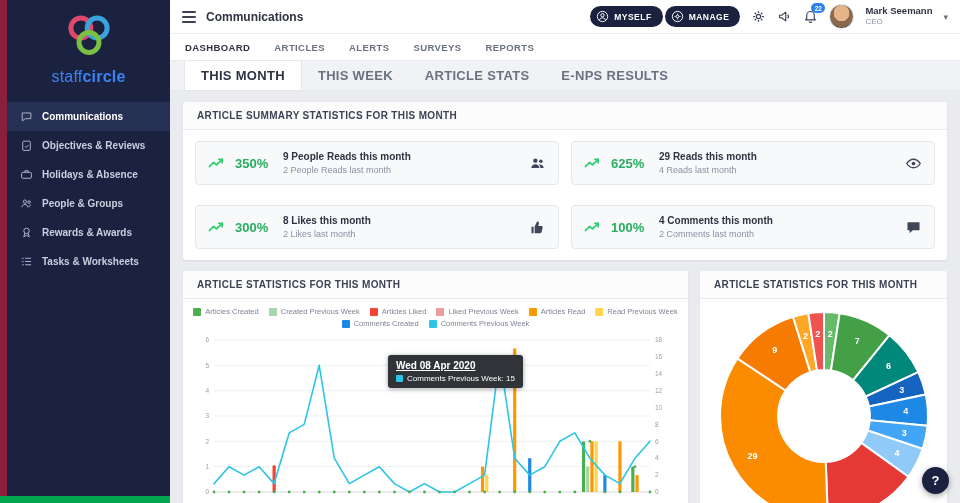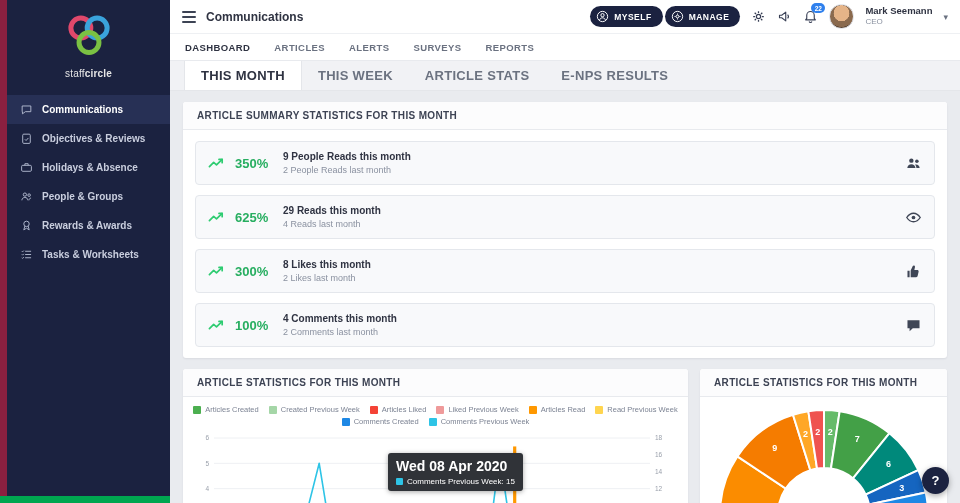--- a/index.html
+++ b/index.html
@@ -5,21 +5,21 @@
   html,body{margin:0;padding:0;background:#444;}
   *{box-sizing:border-box;}
   .app{position:relative;width:960px;height:503px;overflow:hidden;background:#e9ebef;
        font-family:"Liberation Sans","DejaVu Sans",sans-serif;}
 
   
   .accent-strip{position:absolute;left:0;top:0;bottom:0;width:7px;background:#8a2040;z-index:4;}
   .green-strip{position:absolute;left:0;bottom:0;width:170px;height:7px;background:#00a650;z-index:5;}
   .sidebar{position:absolute;left:0;top:0;bottom:0;width:170px;background:#1b2240;z-index:3;padding-left:7px;}
   .logo{padding:13px 0 10px;display:flex;flex-direction:column;align-items:center;gap:7px;}
-  .logo-text{color:#e5e5e5;font-size:10px;letter-spacing:.2px;}
+  .logo-text{color:#3b82f6;font-size:16px;letter-spacing:.2px;}
   .logo-text .thin{font-weight:300;}
   .logo-text .bold{font-weight:700;}
   .nav{margin-top:6px;}
   .nav-item{display:flex;align-items:center;gap:9px;height:29px;padding-left:13px;
             color:#c9cede;font-size:10px;font-weight:600;cursor:pointer;}
   .nav-item .nicon{color:#aeb6cc;display:flex;}
   .nav-item.active{background:#273055;color:#fff;}
 
   
   .topbar{position:absolute;left:170px;right:0;top:0;height:34px;background:#fff;z-index:2;
@@ -53,39 +53,39 @@
   .subtab{padding:0 16px;line-height:30px;font-size:13px;font-weight:700;letter-spacing:.3px;
           color:#6b7280;cursor:pointer;}
   .subtab.active{background:#fff;color:#2f3342;border-left:1px solid #e4e6ea;border-right:1px solid #e4e6ea;}
 
   
   .content{position:absolute;left:170px;right:0;top:91px;bottom:0;padding:11px 13px;overflow:hidden;}
   .card{background:#ffffff;border-radius:3px;box-shadow:0 1px 2px rgba(20,30,60,.08);}
   .card-header{padding:8px 14px;font-size:10px;font-weight:700;letter-spacing:.35px;color:#3d4354;
                border-bottom:1px solid #e8eaee;background:#fcfcfd;border-radius:3px 3px 0 0;}
   .summary-card{margin-bottom:11px;}
-  .summary-body{padding:11px 12px;display:grid;grid-template-columns:1fr;gap:10px 12px;}
+  .summary-body{padding:11px 12px;display:grid;grid-template-columns:1fr 1fr;gap:20px 12px;}
   .tile{background:#f8f9fb;border:1px solid #e4e7ec;border-radius:4px;padding:7px 12px;
         display:flex;align-items:center;gap:10px;min-height:44px;}
   .tile-percent{color:#27ae60;font-weight:700;font-size:13px;min-width:38px;}
   .tile-text{line-height:1.15;}
   .tile-main{font-size:10px;font-weight:700;color:#2f3342;}
   .tile-sub{font-size:9px;color:#8a91a0;margin-top:2px;}
   .tile-icon{margin-left:auto;color:#3f4656;display:flex;}
 
   .charts-row{display:flex;gap:12px;height:244px;align-items:stretch;}
   .chart-card{flex:1;position:relative;overflow:hidden;}
   .donut-card{width:247px;flex:none;overflow:hidden;position:relative;}
   .legend{display:flex;flex-wrap:wrap;justify-content:center;gap:3px 10px;padding:8px 8px 2px;}
   .legend-item{display:flex;align-items:center;gap:4px;font-size:7.5px;color:#7d8494;}
   .legend-swatch{width:8px;height:8px;border-radius:1px;flex:none;}
   #combo-chart{display:block;margin:2px auto 0;}
   .tooltip{position:absolute;left:205px;top:84px;background:#303338;color:#fff;border-radius:3px;
            padding:5px 8px;z-index:4;box-shadow:0 1px 5px rgba(0,0,0,.35);}
-  .tooltip-date{font-size:14px;font-weight:700;margin-bottom:3px;}
+  .tooltip-date{font-size:10px;font-weight:700;margin-bottom:3px;text-decoration:underline;}
   .tooltip-row{display:flex;align-items:center;gap:4px;font-size:8px;}
   .tooltip-swatch{width:7px;height:7px;border-radius:1px;background:#2ec4e6;}
   .donut-body{display:flex;justify-content:center;padding-top:5px;}
 
   .help-fab{position:absolute;right:11px;bottom:9px;width:27px;height:27px;border-radius:50%;
             background:#1b2240;color:#fff;border:none;font-size:13px;font-weight:700;z-index:6;
             box-shadow:0 2px 6px rgba(0,0,0,.35);cursor:pointer;font-family:inherit;}
   svg.icon{display:block;}
 </style>
 </head>

